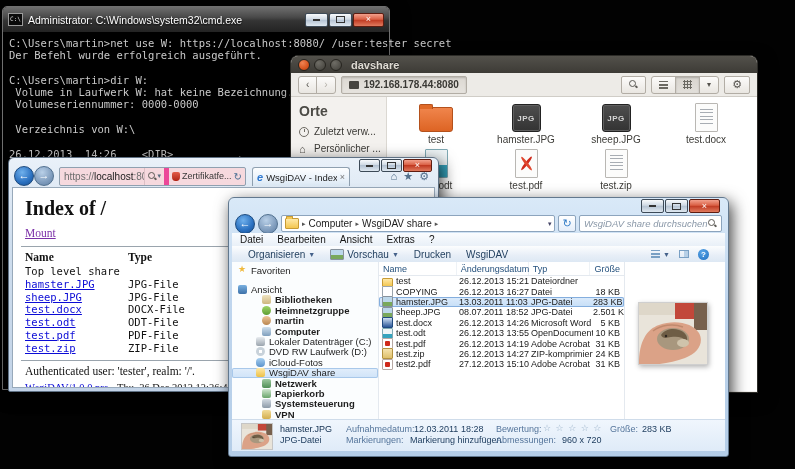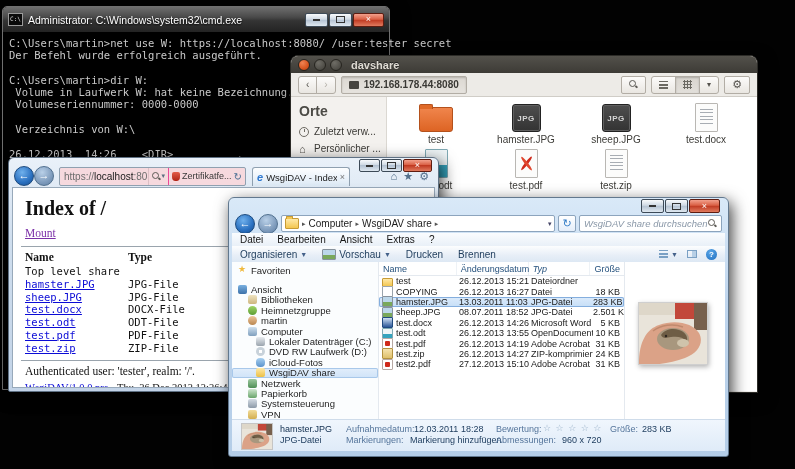--- a/index.html
+++ b/index.html
@@ -102,21 +102,21 @@
   .navcirc{width:18px;height:18px;border-radius:50%;border:1px solid #1c4a7e;color:#fff;font-size:11px;
       line-height:16px;text-align:center;flex:none;
       background:radial-gradient(circle at 40% 30%,#6fb0ec,#2a70c0 60%,#1a4f8f);}
   .navcirc.dim{background:radial-gradient(circle at 40% 30%,#b9d0e8,#7f9cbd 60%,#5f7ea2);border-color:#51708f;}
   .ie-addr{margin-left:5px;width:185px;height:17px;border:1px solid #8fa0b0;background:#f6d9de;
       display:flex;align-items:center;font-size:10px;border-radius:2px;overflow:hidden;}
   .ie-url{padding:0 4px;color:#6d6d6d;white-space:nowrap;flex:1;overflow:hidden;}
   .ie-url b{color:#1a1a1a;font-weight:normal;}
   .ie-srchseg{display:flex;align-items:center;border-left:1px solid #dcbfc5;padding:0 3px;gap:1px;height:100%;}
   .ie-caret{font-size:7px;color:#5a6e80;}
-  .ie-certseg{display:flex;align-items:center;border-left:1px solid #ec4899;padding:12px 3px;gap:2px;height:100%;
+  .ie-certseg{display:flex;align-items:center;border-left:5px solid #ec4899;padding:12px 3px;gap:2px;height:100%;
       font-size:9px;color:#3a3a3a;white-space:nowrap;}
   .shield{width:8px;height:9px;background:linear-gradient(#e35b4a,#b02315);border-radius:2px 2px 45% 45%;flex:none;}
   .refresh{color:#4a6f93;font-size:10px;}
   .ie-tab{margin-left:6px;width:88px;height:18px;border:1px solid #8fa0b0;border-bottom:none;
       border-radius:3px 3px 0 0;background:linear-gradient(#fdfeff,#dce9f5);display:flex;align-items:center;
       font-size:9.5px;color:#222;padding:0 4px;gap:3px;align-self:flex-end;}
   .ie-e{color:#2e78d0;font-weight:bold;font-style:italic;font-size:11px;}
   .ie-tabtitle{white-space:nowrap;overflow:hidden;flex:1;}
   .ie-tabx{color:#777;font-size:9px;}
   .ie-quick{position:absolute;top:13px;right:9px;display:flex;gap:6px;color:#54718c;font-size:11px;line-height:11px;}
@@ -156,36 +156,36 @@
   .exp-search{flex:1;height:17px;background:#fff;border:1px solid #8ca4bd;border-radius:2px;box-sizing:border-box;
       display:flex;align-items:center;padding:0 4px;}
   .exp-search input{border:0;outline:0;flex:1;min-width:0;font-family:"Liberation Sans",sans-serif;
       font-style:italic;font-size:9.5px;color:#777;background:transparent;padding:0;}
   .exp-search input::placeholder{color:#8a98a8;opacity:1;}
   .exp-menubar{position:absolute;top:35px;left:3px;right:3px;height:13px;
       background:linear-gradient(#fafcfe,#e9f0f8);border-bottom:1px solid #d7e2ee;
       display:flex;gap:14px;padding-left:8px;font-size:10px;align-items:center;color:#161616;}
   .exp-toolbar{position:absolute;top:48px;left:3px;right:3px;height:16px;
       background:linear-gradient(#fcfdfe,#e7eef7 60%,#dde8f4);border-bottom:1px solid #ccd9e7;
-      display:flex;align-items:center;font-size:10px;color:#1e3c5c;padding:0 8px;gap:15px;}
+      display:flex;align-items:center;font-size:10px;color:#1e3c5c;padding:0 16px;gap:15px;}
   .tb-item{display:flex;align-items:center;gap:3px;white-space:nowrap;}
   .tb-caret{font-size:7px;color:#44618a;}
   .pic-ic{width:12px;height:9px;border:1px solid #87929d;border-radius:1px;
       background:linear-gradient(#bcd7ea 55%,#79a85b 55%);}
   .tb-right{margin-left:auto;display:flex;gap:9px;align-items:center;}
   .views-ic{width:9px;height:8px;background:repeating-linear-gradient(#7aa0c4 0 1.5px,transparent 1.5px 3.2px);}
   .pane-ic{width:10px;height:8px;border:1px solid #7aa0c4;box-sizing:border-box;
       background:linear-gradient(90deg,transparent 55%,#b7cfe6 55%);}
   .help-ic{width:11px;height:11px;border-radius:50%;background:radial-gradient(circle at 40% 30%,#5aa6e8,#1f6fc0);
       color:#fff;font-size:8px;font-weight:bold;line-height:11px;text-align:center;}
   .exp-main{position:absolute;top:64px;bottom:37px;left:3px;right:3px;background:#fff;display:flex;overflow:hidden;}
   .exp-side{width:146px;flex:none;background:#fbfdfe;padding-top:3px;box-sizing:border-box;overflow:hidden;}
   .snav{display:flex;align-items:center;gap:4px;font-size:9.5px;color:#1e1e1e;height:10.4px;
       padding-left:6px;white-space:nowrap;overflow:hidden;}
-  .snav.lvl-1{padding-left:16px;}
+  .snav.lvl-1{padding-left:30px;font-weight:bold;}
   .snav.lvl-2{padding-left:24px;}
   .snav.sel-true{background:linear-gradient(#e2eefb,#cfe3f8);box-shadow:inset 0 0 0 1px #a8c8ea;border-radius:2px;}
   .snav.gap-true{margin-top:9px;}
   .sic{width:9px;height:9px;border-radius:2px;flex:none;position:relative;}
   .sic-star{border-radius:0;}
   .sic-star::before{content:"★";position:absolute;left:0;top:-1px;color:#f0b93c;font-size:9px;line-height:9px;}
   .sic-desktop{background:linear-gradient(#7ab0e0,#3d71a8);}
   .sic-library{background:linear-gradient(#efe3c0,#cdb67f);}
   .sic-homegroup{background:linear-gradient(#9fd468,#5d9e33);border-radius:50%;}
   .sic-user{background:linear-gradient(#efc79b,#b98650);border-radius:50%;}
@@ -196,21 +196,21 @@
   .sic-share{background:linear-gradient(#ffe9a8,#ecc045);}
   .sic-network{background:linear-gradient(#9ec9a0,#4f8f56);}
   .sic-control{background:linear-gradient(#d3dbe3,#8c9aa8);}
   .sic-recycle{background:linear-gradient(#cfe6cf,#69a56b);}
   .sic-vpn{background:linear-gradient(#f2dc9a,#d3ae4e);}
   .exp-list{width:246px;flex:none;border-left:1px solid #e4e9ef;box-sizing:border-box;}
   .lhead{display:flex;height:13px;border-bottom:1px solid #e4e9ef;font-size:9px;color:#26527e;align-items:center;}
   .lh{border-right:1px solid #eef2f6;height:100%;display:flex;align-items:center;padding-left:4px;box-sizing:border-box;}
   .lh-name{width:78px;}
   .lh-date{width:72px;}
-  .lh-type{width:62px;font-style:italic;}
+  .lh-type{width:62px;}
   .lh-size{flex:1;justify-content:flex-end;padding-right:4px;border-right:none;}
   .lrow{display:flex;align-items:center;height:10.4px;font-size:9px;color:#1a1a1a;}
   .lrow.sel-true{background:linear-gradient(#dcebfb,#c6def6);box-shadow:inset 0 0 0 1px #84aede;border-radius:2px;}
   .fic{width:9px;height:9px;margin:0 3px;flex:none;border-radius:1px;position:relative;}
   .fic-folder{background:linear-gradient(#ffe9a8,#f3c64f);border:1px solid #c89b34;height:7px;margin-top:2px;}
   .fic-file{background:#fff;border:1px solid #9aa4ad;}
   .fic-image{background:linear-gradient(#bcd7ea 55%,#79a85b 55%);border:1px solid #87929d;}
   .fic-word{background:linear-gradient(#cfe0f5,#2b5797);border:1px solid #204挂;border:1px solid #204a80;}
   .fic-odt{background:linear-gradient(#eef4f6 55%,#35a3bd 55%);border:1px solid #7fa9b4;}
   .fic-pdf{background:#fff;border:1px solid #b7a9a4;}
@@ -550,21 +550,21 @@
       </span>
       <span class="tb-item">
         <span class="pic-ic"></span>
         <span>Vorschau</span>
           <span class="tb-caret">▼</span>
       </span>
       <span class="tb-item">
           <span>Drucken</span>
         </span>
       <span class="tb-item">
-          <span>Brennen</span>
+          <span>WsgiDAV</span>
         </span>
       <span class="tb-right">
         <span class="tb-item">
             <span class="views-ic"></span>
             <span class="tb-caret">▼</span>
           </span>
         <span class="pane-ic"></span>
         <span class="help-ic">?</span>
       </span>
     </div>

